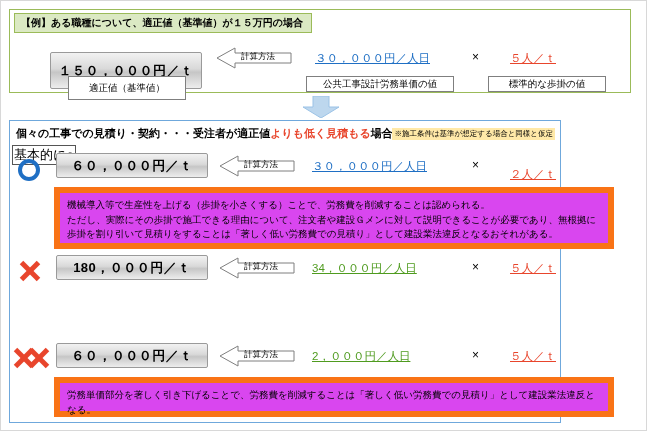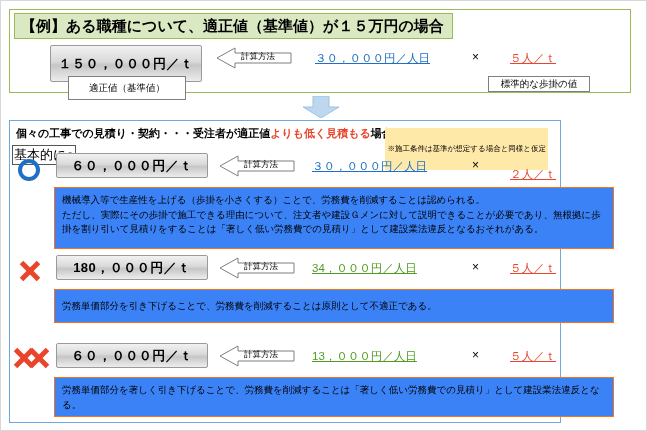--- a/index.html
+++ b/index.html
@@ -32,21 +32,21 @@
     border: 1px solid #9bbb59;
     box-sizing: border-box;
     background: #ffffff;
   }
   .top-title {
     position: absolute;
     left: 4px;
     top: 3px;
     background: #dbe9c3;
     border: 1px solid #9bbb59;
-    font-size: 15px;
+    font-size: 10px;
     font-weight: bold;
     color: #000;
     padding: 3px 8px 3px 6px;
     white-space: nowrap;
     line-height: 1.2;
   }
 
   
   .plate {
     background: linear-gradient(to bottom, #f2f2f2 0%, #d9d9d9 45%, #c6c6c6 55%, #ededed 100%);
@@ -146,26 +146,26 @@
     font-size: 11px;
     font-weight: bold;
     color: #000;
     white-space: nowrap;
   }
   .low-title .em {
     color: #e8452c;
   }
   .low-note {
     position: absolute;
-    right: 12px;
+    right: 5px;
     top: 7px;
     font-size: 7.5px;
     color: #000;
     background: #ffe9a8;
-    padding: 16px 2px;
+    padding: 1px 2px;
     white-space: nowrap;
   }
 
   
   .mark-basic {
     position: absolute;
     left: 8px;
     width: 30px;
     text-align: center;
   }
@@ -201,56 +201,57 @@
     height: 24px;
     background: #e8452c;
     transform-origin: center;
   }
   .x-mark::before { transform: translateX(-50%) rotate(45deg); }
   .x-mark::after  { transform: translateX(-50%) rotate(-45deg); }
 
   
   .expl {
     position: absolute;
-    border: 1px solid #f97316;
-    background: #3b82f6;
+    border: 6px solid #f97316;
+    background: #d946ef;
     font-size: 9.5px;
     line-height: 1.55;
     color: #000;
     box-sizing: border-box;
     padding: 5px 7px;
   }
 </style>
 </head>
 <body>
 
 <div class="page">
 
   <div class="top-box">
     <div class="top-title">【例】ある職種について、適正値（基準値）が１５万円の場合</div>
 
-    <div class="plate" style="left:40px; top:35px; width:152px; height:37px; position:absolute;">１５０，０００円／ｔ</div>
+    <div class="plate" style="left:40px; top:42px; width:152px; height:37px; position:absolute;">１５０，０００円／ｔ</div>
 
     <div class="calc-arrow" style="position:absolute; left:205px; top:37px;">
       <svg width="78" height="22" viewBox="0 0 78 22">
         <polygon points="2,11 20,1 20,6 76,6 76,16 20,16 20,21" fill="#ffffff" stroke="#7f7f7f" stroke-width="1"></polygon>
       </svg>
       <span>計算方法</span>
     </div>
 
     <div class="caption-box" style="position:absolute; left:58px; top:66px; width:118px; height:24px;">適正値（基準値）</div>
 
     <div class="blue-val" style="position:absolute; left:305px; top:41px;">３０，０００円／人日</div>
 
+    <div class="caption-box" style="position:absolute; left:296px; top:66px; width:148px; height:16px;">公共工事設計労務単価の値</div>
 
     <div class="times" style="position:absolute; left:462px; top:40px;">×</div>
 
     <div class="red-val" style="position:absolute; left:500px; top:41px;">５人／ｔ</div>
 
-    <div class="caption-box" style="position:absolute; left:478px; top:66px; width:102px; height:16px;">標準的な歩掛の値</div>
+    <div class="caption-box" style="position:absolute; left:478px; top:66px; width:118px; height:16px;">標準的な歩掛の値</div>
   </div>
 
   <svg class="down-arrow" viewBox="0 0 40 22">
     <polygon points="12,0 28,0 28,11 38,11 20,22 2,11 12,11" fill="#bdd7ee" stroke="#9bc2e6" stroke-width="1"></polygon>
   </svg>
 
   <div class="low-box">
     <div class="low-title">
       <span>個々の工事での見積り・契約・・・受注者が適正値</span><span class="em">よりも低く見積もる</span><span>場合</span>
     </div>
@@ -287,38 +288,37 @@
       <svg width="78" height="22" viewBox="0 0 78 22">
         <polygon points="2,11 20,1 20,6 76,6 76,16 20,16 20,21" fill="#ffffff" stroke="#7f7f7f" stroke-width="1"></polygon>
       </svg>
       <span>計算方法</span>
     </div>
 
     <div class="green-val" style="position:absolute; left:302px; top:140px;">34，０００円／人日</div>
     <div class="times" style="position:absolute; left:462px; top:139px;">×</div>
     <div class="red-val" style="position:absolute; left:500px; top:140px;">５人／ｔ</div>
 
-    <div class="expl" style="left:44px; top:168px; width:560px; height:34px; display:flex; align-items:center;">労務単価部分を引き下げることで、労務費を削減することは原則として不適正である。</div>
 
     <div class="mark-basic" style="top:222px; width:44px; left:2px;">
       <div style="position:relative; width:40px; height:28px;">
         <div class="x-mark" style="position:absolute; left:0; top:3px;"></div>
         <div class="x-mark" style="position:absolute; left:15px; top:3px;"></div>
       </div>
     </div>
 
     <div class="plate" style="position:absolute; left:46px; top:222px; width:152px; height:25px;">６０，０００円／ｔ</div>
 
     <div class="calc-arrow" style="position:absolute; left:208px; top:224px;">
       <svg width="78" height="22" viewBox="0 0 78 22">
         <polygon points="2,11 20,1 20,6 76,6 76,16 20,16 20,21" fill="#ffffff" stroke="#7f7f7f" stroke-width="1"></polygon>
       </svg>
       <span>計算方法</span>
     </div>
 
-    <div class="green-val" style="position:absolute; left:302px; top:228px;">13，０００円／人日</div>
+    <div class="green-val" style="position:absolute; left:302px; top:228px;">2，０００円／人日</div>
     <div class="times" style="position:absolute; left:462px; top:227px;">×</div>
     <div class="red-val" style="position:absolute; left:500px; top:228px;">５人／ｔ</div>
 
     <div class="expl" style="left:44px; top:256px; width:560px; height:40px;">労務単価部分を著しく引き下げることで、労務費を削減することは「著しく低い労務費での見積り」として建設業法違反となる。</div>
   </div>
 
 </div>
 
 </body></html>

